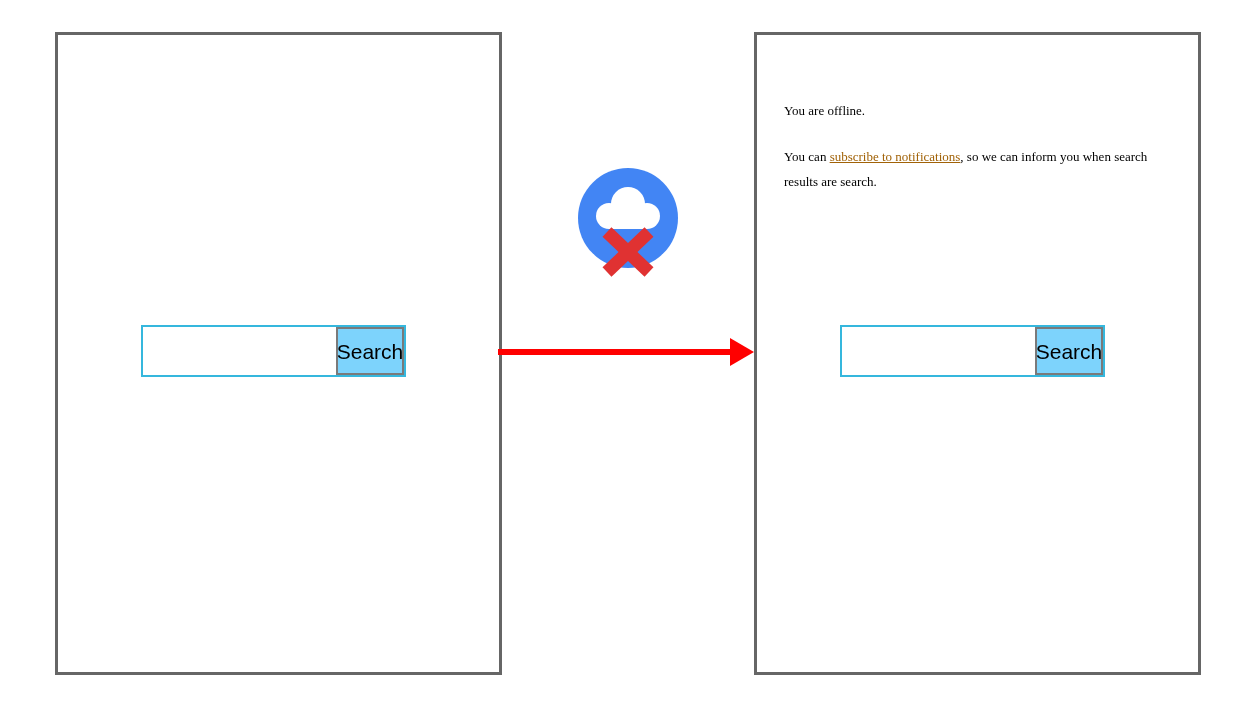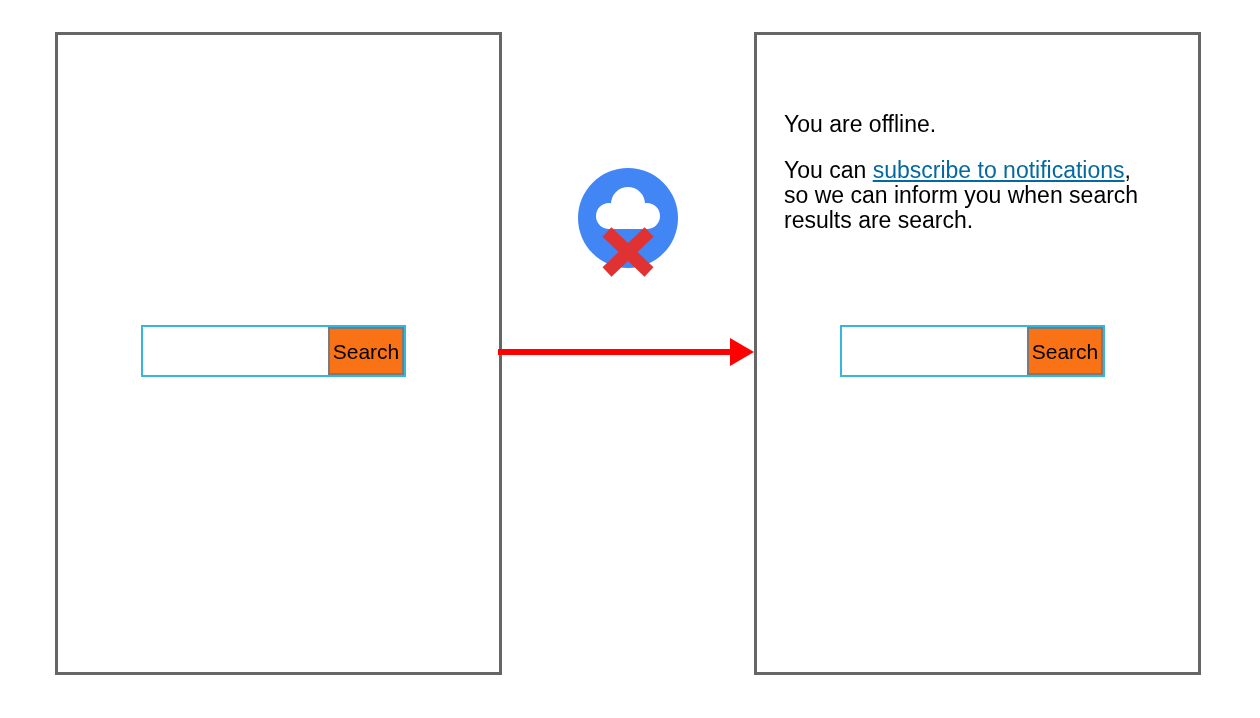--- a/index.html
+++ b/index.html
@@ -41,35 +41,35 @@
     left: 754px;
     top: 32px;
     width: 447px;
     height: 643px;
   }
 
   
   .message-block {
     position: absolute;
     left: 27px;
-    top: 77px;
+    top: 63px;
     width: 374px;
     color: #000000;
-    font-family: Liberation Sans, sans-serif;
-    font-size: 23px;
+    font-family: Liberation Serif, serif;
+    font-size: 13px;
     line-height: 25px;
   }
   .message-line {
     margin: 0 0 21px 0;
   }
   .message-line:last-child {
     margin-bottom: 0;
   }
   .offline-link {
-    color: #0369a1;
+    color: #a16207;
     text-decoration: underline;
     cursor: pointer;
   }
 
   
   .search-widget {
     position: absolute;
     top: 290px;
     left: 83px;
     display: flex;
@@ -86,22 +86,22 @@
     outline: none;
     background: #ffffff;
     font-family: "Liberation Sans", sans-serif;
     font-size: 18px;
     color: #000000;
     padding: 0 6px;
     min-width: 0;
   }
   .search-button {
     flex: 0 0 auto;
-    width: 76px;
-    background: #f97316;
+    width: 68px;
+    background: #7dd3fc;
     border: 2px solid #7a7a7a;
     box-sizing: border-box;
     font-family: "Liberation Sans", sans-serif;
     font-size: 21px;
     color: #000000;
     line-height: 1;
     display: flex;
     align-items: center;
     justify-content: center;
     cursor: pointer;

